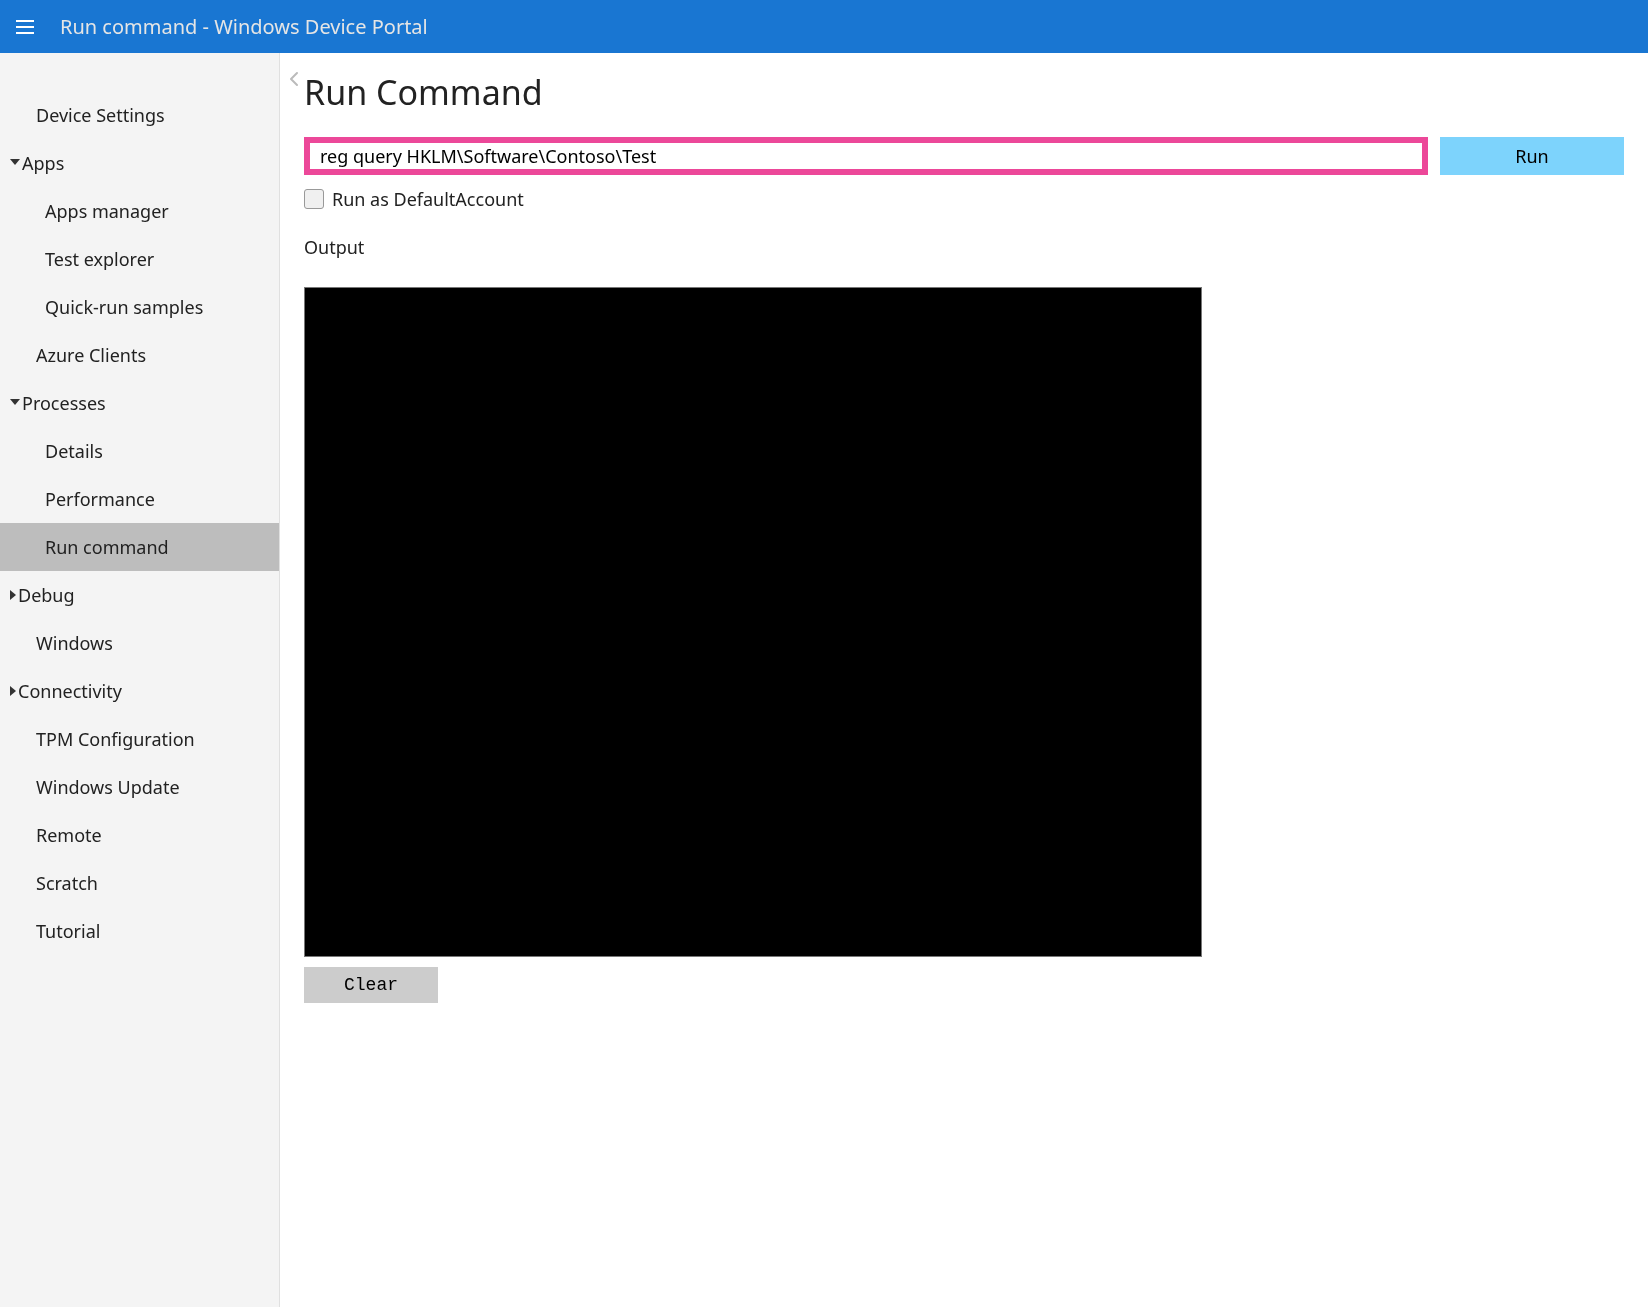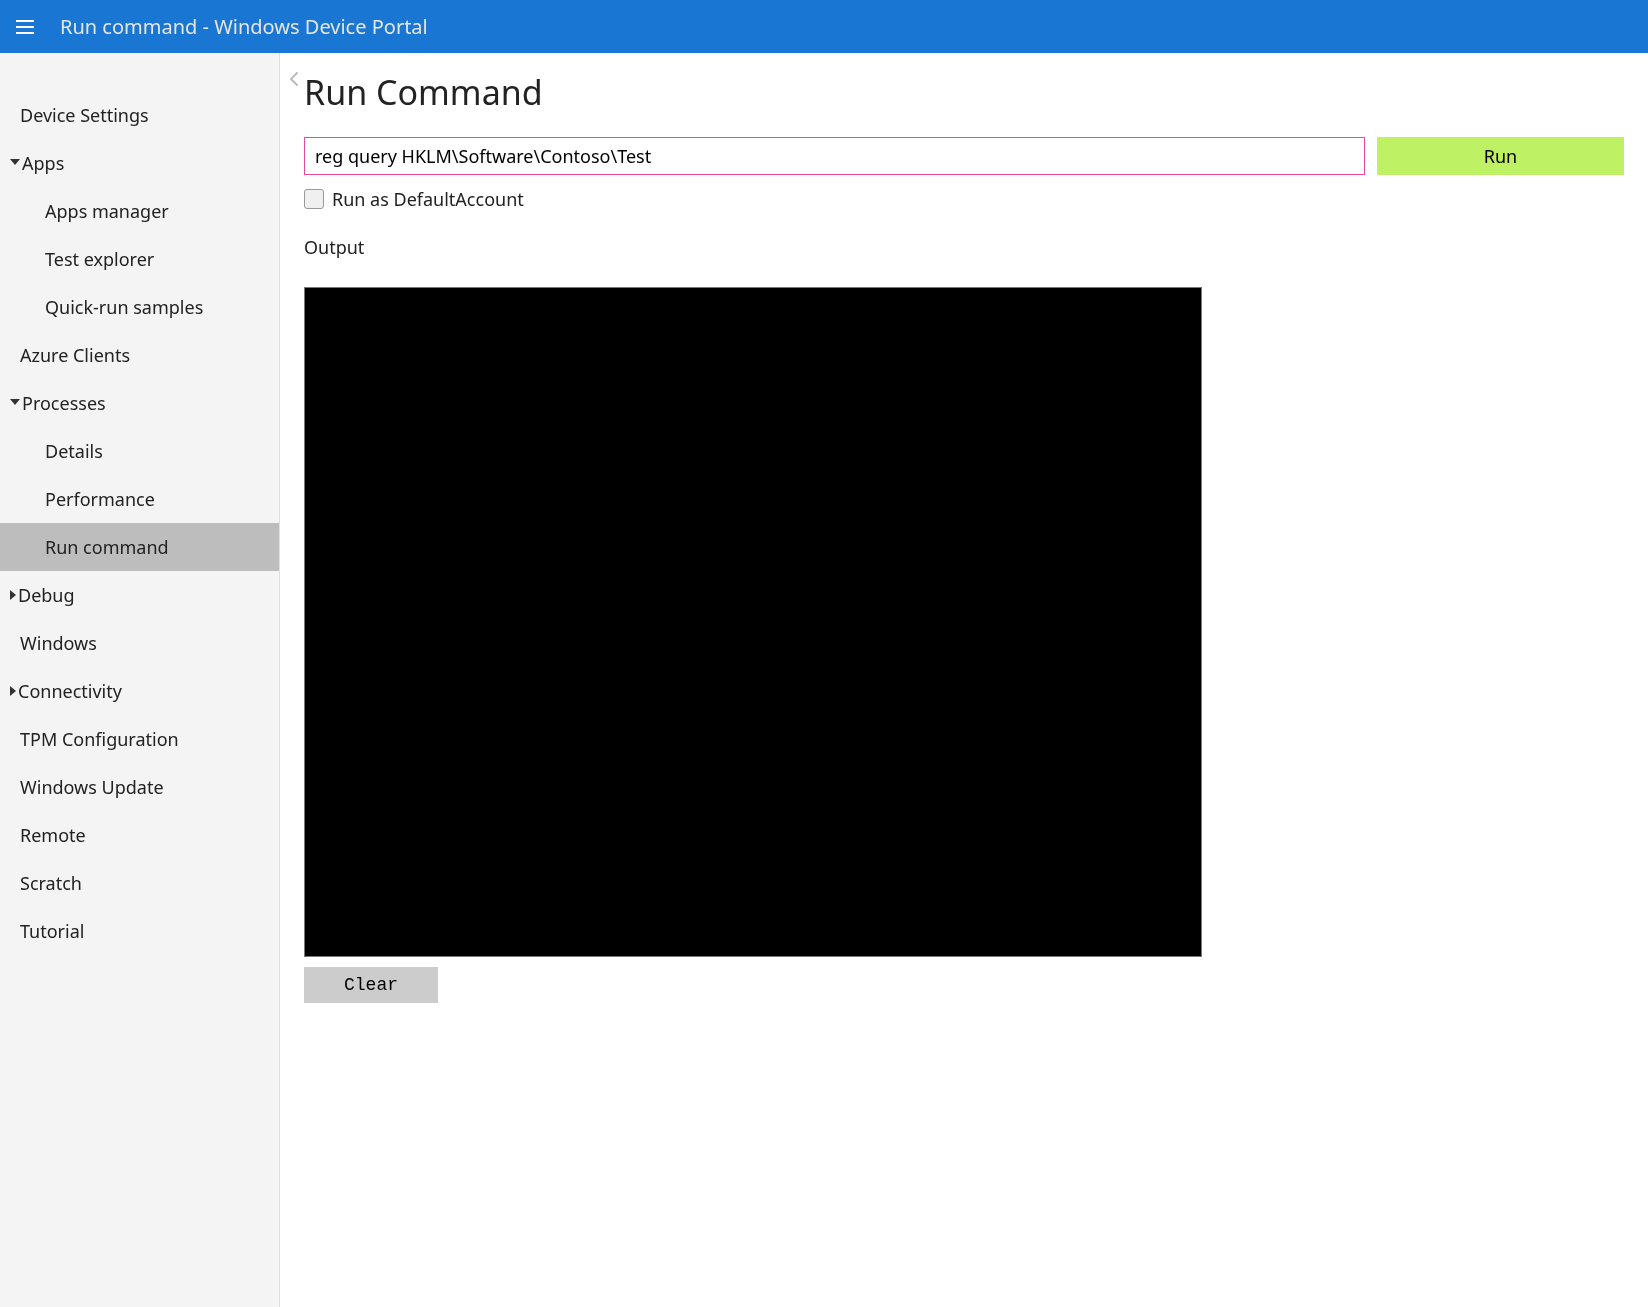--- a/index.html
+++ b/index.html
@@ -60,21 +60,21 @@
   }
   .nav-item {
     display: flex;
     align-items: center;
     height: 48px;
     padding-left: 20px;
     font-size: 18px;
     cursor: pointer;
     position: relative;
   }
-  .nav-item.level1 { padding-left: 20px; }
+  .nav-item.level1 { padding-left: 36px; }
   .nav-item.level2 { padding-left: 45px; }
   .nav-item.has-caret { padding-left: 20px; }
   .nav-item .caret {
     width: 0; height: 0;
     margin-right: 2px;
     margin-left: -10px;
   }
   .caret.open {
     border-left: 5px solid transparent;
     border-right: 5px solid transparent;
@@ -113,31 +113,31 @@
   }
   .cmd-row {
     display: flex;
     gap: 12px;
     align-items: stretch;
     margin-bottom: 12px;
   }
   .cmd-input {
     flex: 1 1 auto;
     height: 38px;
-    border: 1px solid #ec4899;
+    border: 6px solid #ec4899;
     padding: 12px 10px;
     font-size: 18px;
     font-family: inherit;
     outline: none;
     background: #fff;
   }
   .run-btn {
-    width: 247px;
+    width: 184px;
     height: 38px;
-    background: #bef264;
+    background: #7dd3fc;
     border: none;
     font-size: 18px;
     cursor: pointer;
     font-family: inherit;
   }
   .defacct-row {
     display: flex;
     align-items: center;
     gap: 8px;
     margin-bottom: 24px;

